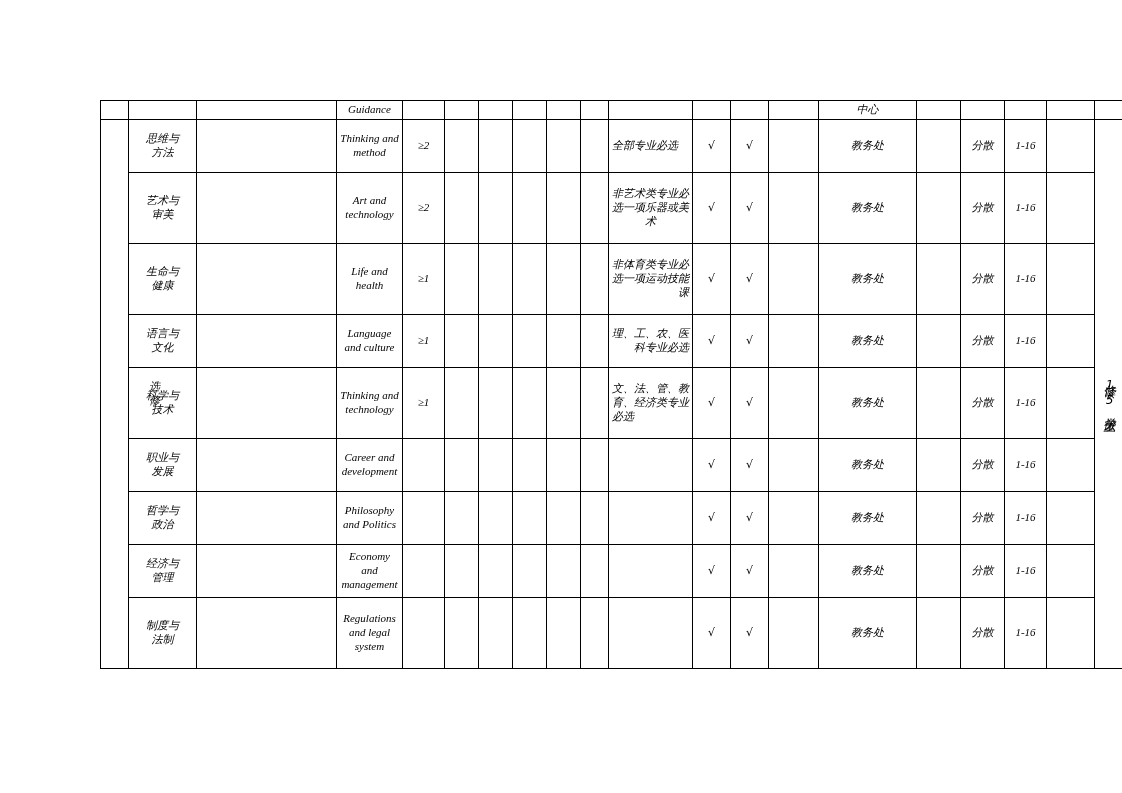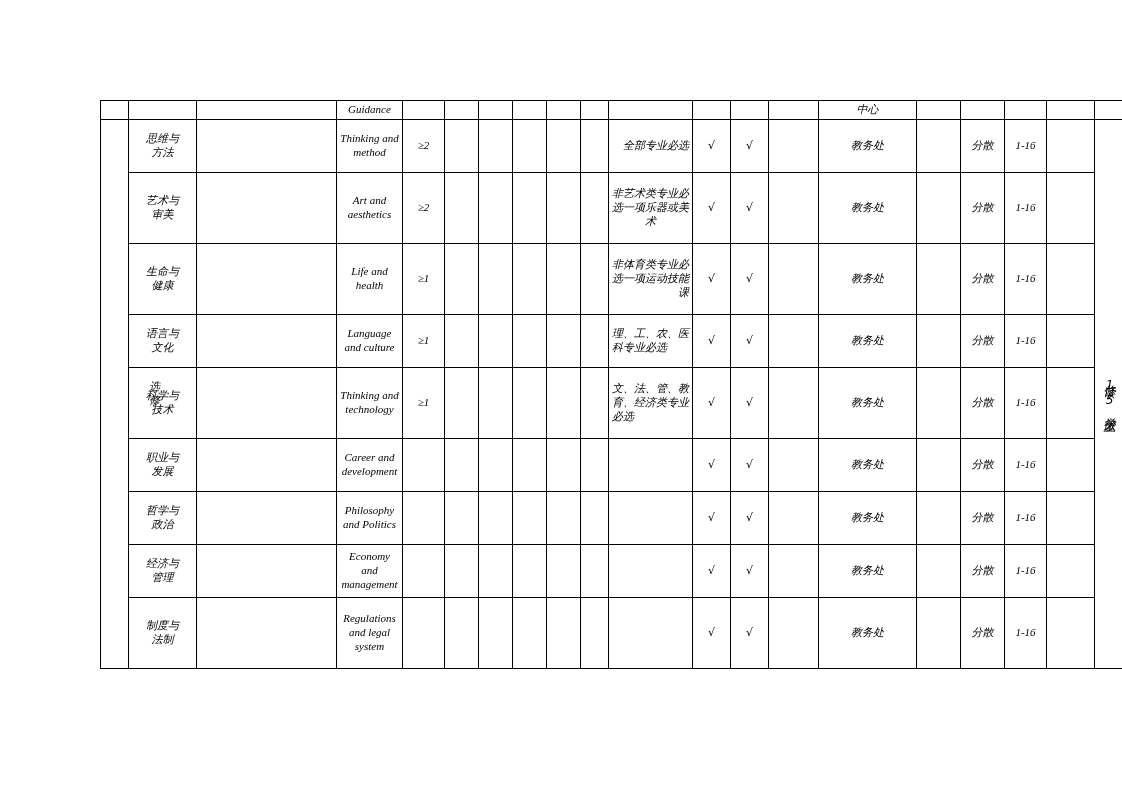--- a/index.html
+++ b/index.html
@@ -159,39 +159,39 @@
         <td class="cn multi tall-a">思维与
 方法</td>
         <td></td>
         <td class="en">Thinking and method</td>
         <td class="credit">≥2</td>
         <td></td>
         <td></td>
         <td></td>
         <td></td>
         <td></td>
-        <td class="cn multi" style="text-align:right">全部专业必选</td>
+        <td class="cn multi" style="text-align:left">全部专业必选</td>
         <td class="chk">√</td>
         <td class="chk">√</td>
         <td></td>
         <td class="cn">教务处</td>
         <td></td>
         <td class="cn">分散</td>
         <td class="week">1-16</td>
         <td></td>
         <td class="note-vert" rowspan="9">
           <div class="note-inner">修读15学分以上</div>
         </td>
       </tr>
 
       <tr>
         <td class="cn multi tall-b">艺术与
 审美</td>
         <td></td>
-        <td class="en">Art and aesthetics</td>
+        <td class="en">Art and technology</td>
         <td class="credit">≥2</td>
         <td></td>
         <td></td>
         <td></td>
         <td></td>
         <td></td>
         <td class="cn multi" style="text-align:center">非艺术类专业必选一项乐器或美术</td>
         <td class="chk">√</td>
         <td class="chk">√</td>
         <td></td>
@@ -228,21 +228,21 @@
         <td class="cn multi tall-a">语言与
 文化</td>
         <td></td>
         <td class="en">Language and culture</td>
         <td class="credit">≥1</td>
         <td></td>
         <td></td>
         <td></td>
         <td></td>
         <td></td>
-        <td class="cn multi" style="text-align:left">理、工、农、医科专业必选</td>
+        <td class="cn multi" style="text-align:right">理、工、农、医科专业必选</td>
         <td class="chk">√</td>
         <td class="chk">√</td>
         <td></td>
         <td class="cn">教务处</td>
         <td></td>
         <td class="cn">分散</td>
         <td class="week">1-16</td>
         <td></td>
       </tr>
 

